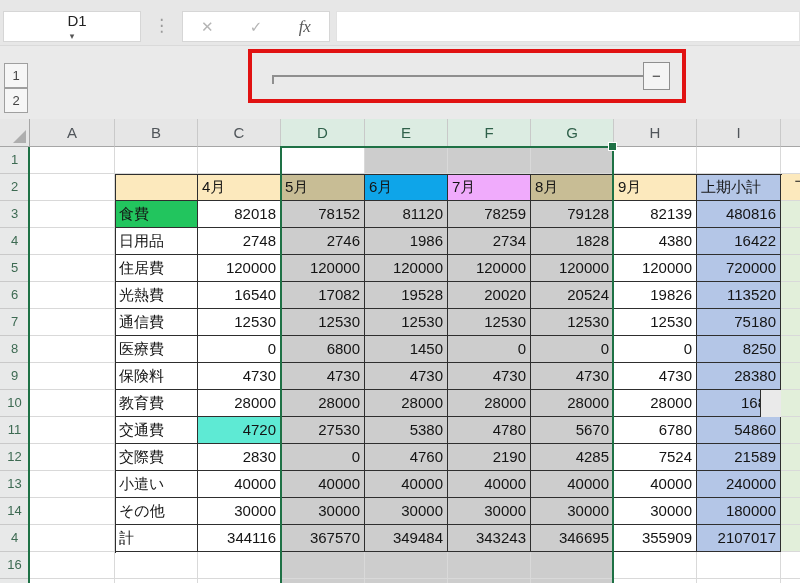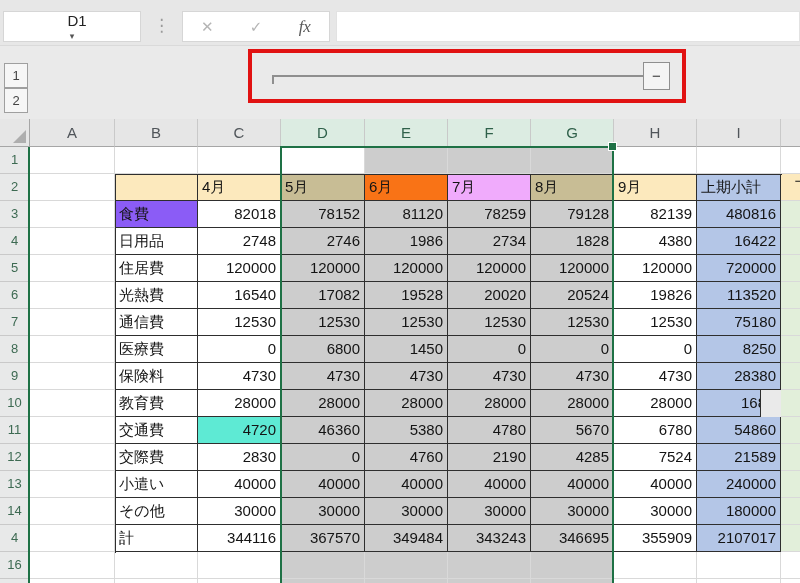--- a/index.html
+++ b/index.html
@@ -104,28 +104,28 @@
       <div class="cell" style="left: 365px; top: 147px; width: 83px; height: 27px; background: rgb(205, 205, 205); border-right: 1px solid rgb(217, 217, 217); border-bottom: 1px solid rgb(217, 217, 217);"></div>
       <div class="cell" style="left: 448px; top: 147px; width: 83px; height: 27px; background: rgb(205, 205, 205); border-right: 1px solid rgb(217, 217, 217); border-bottom: 1px solid rgb(217, 217, 217);"></div>
       <div class="cell" style="left: 531px; top: 147px; width: 83px; height: 27px; background: rgb(205, 205, 205); border-right: 1px solid rgb(217, 217, 217); border-bottom: 1px solid rgb(217, 217, 217);"></div>
       <div class="cell" style="left: 614px; top: 147px; width: 83px; height: 27px; background: rgb(255, 255, 255); border-right: 1px solid rgb(217, 217, 217); border-bottom: 1px solid rgb(217, 217, 217);"></div>
       <div class="cell" style="left: 697px; top: 147px; width: 84px; height: 27px; background: rgb(255, 255, 255); border-right: 1px solid rgb(217, 217, 217); border-bottom: 1px solid rgb(217, 217, 217);"></div>
       <div class="cell" style="left: 781px; top: 147px; width: 20px; height: 27px; background: rgb(255, 255, 255); border-right: 1px solid rgb(217, 217, 217); border-bottom: 1px solid rgb(217, 217, 217);"></div>
       <div class="cell" style="left: 30px; top: 174px; width: 85px; height: 27px; background: rgb(255, 255, 255); border-right: 1px solid rgb(217, 217, 217); border-bottom: 1px solid rgb(217, 217, 217);"></div>
       <div class="cell" style="left: 115px; top: 174px; width: 83px; height: 27px; background: rgb(252, 233, 189); border-right: 1px solid rgb(46, 46, 46); border-bottom: 1px solid rgb(46, 46, 46);"></div>
       <div class="cell lbl" style="left: 198px; top: 174px; width: 83px; height: 27px; background: rgb(252, 233, 189); border-right: 1px solid rgb(46, 46, 46); border-bottom: 1px solid rgb(46, 46, 46);">4月</div>
       <div class="cell lbl" style="left: 281px; top: 174px; width: 84px; height: 27px; background: rgb(200, 189, 149); border-right: 1px solid rgb(46, 46, 46); border-bottom: 1px solid rgb(46, 46, 46);">5月</div>
-      <div class="cell lbl" style="left: 365px; top: 174px; width: 83px; height: 27px; background: #f97316; border-right: 1px solid rgb(46, 46, 46); border-bottom: 1px solid rgb(46, 46, 46);">6月</div>
+      <div class="cell lbl" style="left: 365px; top: 174px; width: 83px; height: 27px; background: #0ea5e9; border-right: 1px solid rgb(46, 46, 46); border-bottom: 1px solid rgb(46, 46, 46);">6月</div>
       <div class="cell lbl" style="left: 448px; top: 174px; width: 83px; height: 27px; background: #f0abfc; border-right: 1px solid rgb(46, 46, 46); border-bottom: 1px solid rgb(46, 46, 46);">7月</div>
       <div class="cell lbl" style="left: 531px; top: 174px; width: 83px; height: 27px; background: rgb(200, 189, 149); border-right: 1px solid rgb(46, 46, 46); border-bottom: 1px solid rgb(46, 46, 46);">8月</div>
       <div class="cell lbl" style="left: 614px; top: 174px; width: 83px; height: 27px; background: rgb(252, 233, 189); border-right: 1px solid rgb(46, 46, 46); border-bottom: 1px solid rgb(46, 46, 46);">9月</div>
       <div class="cell lbl" style="left: 697px; top: 174px; width: 84px; height: 27px; background: rgb(180, 198, 231); border-right: 1px solid rgb(46, 46, 46); border-bottom: 1px solid rgb(46, 46, 46);">上期小計</div>
       <div class="cell clip" style="left: 781px; top: 174px; width: 20px; height: 27px; background: rgb(252, 233, 189); border-right: 1px solid rgb(217, 217, 217); border-bottom: 1px solid rgb(217, 217, 217);">下期小計</div>
       <div class="cell" style="left: 30px; top: 201px; width: 85px; height: 27px; background: rgb(255, 255, 255); border-right: 1px solid rgb(217, 217, 217); border-bottom: 1px solid rgb(217, 217, 217);"></div>
-      <div class="cell lbl" style="left: 115px; top: 201px; width: 83px; height: 27px; background: #8b5cf6; border-right: 1px solid rgb(46, 46, 46); border-bottom: 1px solid rgb(46, 46, 46);">食費</div>
+      <div class="cell lbl" style="left: 115px; top: 201px; width: 83px; height: 27px; background: #22c55e; border-right: 1px solid rgb(46, 46, 46); border-bottom: 1px solid rgb(46, 46, 46);">食費</div>
       <div class="cell num" style="left: 198px; top: 201px; width: 83px; height: 27px; background: rgb(255, 255, 255); border-right: 1px solid rgb(46, 46, 46); border-bottom: 1px solid rgb(46, 46, 46);">82018</div>
       <div class="cell num" style="left: 281px; top: 201px; width: 84px; height: 27px; background: rgb(205, 205, 205); border-right: 1px solid rgb(46, 46, 46); border-bottom: 1px solid rgb(46, 46, 46); padding-left: 12px;">78152</div>
       <div class="cell num" style="left: 365px; top: 201px; width: 83px; height: 27px; background: rgb(205, 205, 205); border-right: 1px solid rgb(46, 46, 46); border-bottom: 1px solid rgb(46, 46, 46);">81120</div>
       <div class="cell num" style="left: 448px; top: 201px; width: 83px; height: 27px; background: rgb(205, 205, 205); border-right: 1px solid rgb(46, 46, 46); border-bottom: 1px solid rgb(46, 46, 46);">78259</div>
       <div class="cell num" style="left: 531px; top: 201px; width: 83px; height: 27px; background: rgb(205, 205, 205); border-right: 1px solid rgb(46, 46, 46); border-bottom: 1px solid rgb(46, 46, 46);">79128</div>
       <div class="cell num" style="left: 614px; top: 201px; width: 83px; height: 27px; background: rgb(255, 255, 255); border-right: 1px solid rgb(46, 46, 46); border-bottom: 1px solid rgb(46, 46, 46);">82139</div>
       <div class="cell num" style="left: 697px; top: 201px; width: 84px; height: 27px; background: rgb(180, 198, 231); border-right: 1px solid rgb(46, 46, 46); border-bottom: 1px solid rgb(46, 46, 46);">480816</div>
       <div class="cell" style="left: 781px; top: 201px; width: 20px; height: 27px; background: rgb(226, 239, 218); border-right: 1px solid rgb(217, 217, 217); border-bottom: 1px solid rgb(217, 217, 217);"></div>
       <div class="cell" style="left: 30px; top: 228px; width: 85px; height: 27px; background: rgb(255, 255, 255); border-right: 1px solid rgb(217, 217, 217); border-bottom: 1px solid rgb(217, 217, 217);"></div>
       <div class="cell lbl" style="left: 115px; top: 228px; width: 83px; height: 27px; background: rgb(255, 255, 255); border-right: 1px solid rgb(46, 46, 46); border-bottom: 1px solid rgb(46, 46, 46);">日用品</div>
@@ -193,21 +193,21 @@
       <div class="cell num" style="left: 281px; top: 390px; width: 84px; height: 27px; background: rgb(205, 205, 205); border-right: 1px solid rgb(46, 46, 46); border-bottom: 1px solid rgb(46, 46, 46);">28000</div>
       <div class="cell num" style="left: 365px; top: 390px; width: 83px; height: 27px; background: rgb(205, 205, 205); border-right: 1px solid rgb(46, 46, 46); border-bottom: 1px solid rgb(46, 46, 46);">28000</div>
       <div class="cell num" style="left: 448px; top: 390px; width: 83px; height: 27px; background: rgb(205, 205, 205); border-right: 1px solid rgb(46, 46, 46); border-bottom: 1px solid rgb(46, 46, 46);">28000</div>
       <div class="cell num" style="left: 531px; top: 390px; width: 83px; height: 27px; background: rgb(205, 205, 205); border-right: 1px solid rgb(46, 46, 46); border-bottom: 1px solid rgb(46, 46, 46);">28000</div>
       <div class="cell num" style="left: 614px; top: 390px; width: 83px; height: 27px; background: rgb(255, 255, 255); border-right: 1px solid rgb(46, 46, 46); border-bottom: 1px solid rgb(46, 46, 46);">28000</div>
       <div class="cell num" style="left: 697px; top: 390px; width: 64px; height: 27px; background: rgb(180, 198, 231); border-right: 1px solid rgb(46, 46, 46); border-bottom: 1px solid rgb(46, 46, 46); padding-left: 44px;">168000</div>
       <div class="cell" style="left: 781px; top: 390px; width: 20px; height: 27px; background: rgb(226, 239, 218); border-right: 1px solid rgb(217, 217, 217); border-bottom: 1px solid rgb(217, 217, 217);"></div>
       <div class="cell" style="left: 30px; top: 417px; width: 85px; height: 27px; background: rgb(255, 255, 255); border-right: 1px solid rgb(217, 217, 217); border-bottom: 1px solid rgb(217, 217, 217);"></div>
       <div class="cell lbl" style="left: 115px; top: 417px; width: 83px; height: 27px; background: rgb(255, 255, 255); border-right: 1px solid rgb(46, 46, 46); border-bottom: 1px solid rgb(46, 46, 46);">交通費</div>
       <div class="cell num" style="left: 198px; top: 417px; width: 83px; height: 27px; background: #5eead4; border-right: 1px solid rgb(46, 46, 46); border-bottom: 1px solid rgb(46, 46, 46);">4720</div>
-      <div class="cell num" style="left: 281px; top: 417px; width: 84px; height: 27px; background: rgb(205, 205, 205); border-right: 1px solid rgb(46, 46, 46); border-bottom: 1px solid rgb(46, 46, 46);">46360</div>
+      <div class="cell num" style="left: 281px; top: 417px; width: 84px; height: 27px; background: rgb(205, 205, 205); border-right: 1px solid rgb(46, 46, 46); border-bottom: 1px solid rgb(46, 46, 46);">27530</div>
       <div class="cell num" style="left: 365px; top: 417px; width: 83px; height: 27px; background: rgb(205, 205, 205); border-right: 1px solid rgb(46, 46, 46); border-bottom: 1px solid rgb(46, 46, 46);">5380</div>
       <div class="cell num" style="left: 448px; top: 417px; width: 83px; height: 27px; background: rgb(205, 205, 205); border-right: 1px solid rgb(46, 46, 46); border-bottom: 1px solid rgb(46, 46, 46);">4780</div>
       <div class="cell num" style="left: 531px; top: 417px; width: 83px; height: 27px; background: rgb(205, 205, 205); border-right: 1px solid rgb(46, 46, 46); border-bottom: 1px solid rgb(46, 46, 46);">5670</div>
       <div class="cell num" style="left: 614px; top: 417px; width: 83px; height: 27px; background: rgb(255, 255, 255); border-right: 1px solid rgb(46, 46, 46); border-bottom: 1px solid rgb(46, 46, 46);">6780</div>
       <div class="cell num" style="left: 697px; top: 417px; width: 84px; height: 27px; background: rgb(180, 198, 231); border-right: 1px solid rgb(46, 46, 46); border-bottom: 1px solid rgb(46, 46, 46);">54860</div>
       <div class="cell" style="left: 781px; top: 417px; width: 20px; height: 27px; background: rgb(226, 239, 218); border-right: 1px solid rgb(217, 217, 217); border-bottom: 1px solid rgb(217, 217, 217);"></div>
       <div class="cell" style="left: 30px; top: 444px; width: 85px; height: 27px; background: rgb(255, 255, 255); border-right: 1px solid rgb(217, 217, 217); border-bottom: 1px solid rgb(217, 217, 217);"></div>
       <div class="cell lbl" style="left: 115px; top: 444px; width: 83px; height: 27px; background: rgb(255, 255, 255); border-right: 1px solid rgb(46, 46, 46); border-bottom: 1px solid rgb(46, 46, 46);">交際費</div>
       <div class="cell num" style="left: 198px; top: 444px; width: 83px; height: 27px; background: rgb(255, 255, 255); border-right: 1px solid rgb(46, 46, 46); border-bottom: 1px solid rgb(46, 46, 46);">2830</div>
       <div class="cell num" style="left: 281px; top: 444px; width: 84px; height: 27px; background: rgb(205, 205, 205); border-right: 1px solid rgb(46, 46, 46); border-bottom: 1px solid rgb(46, 46, 46);">0</div>

